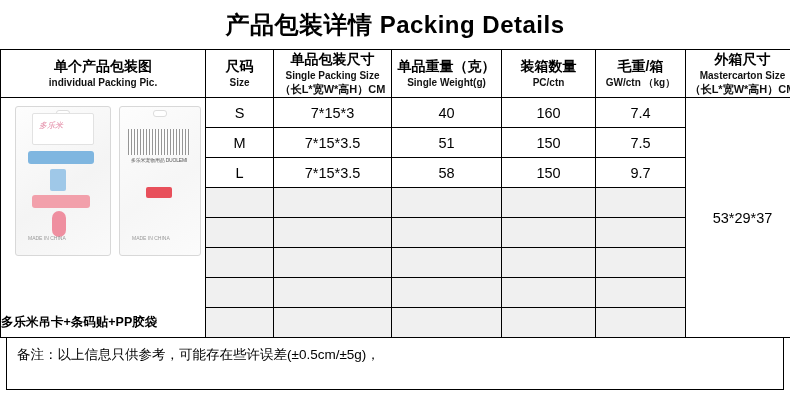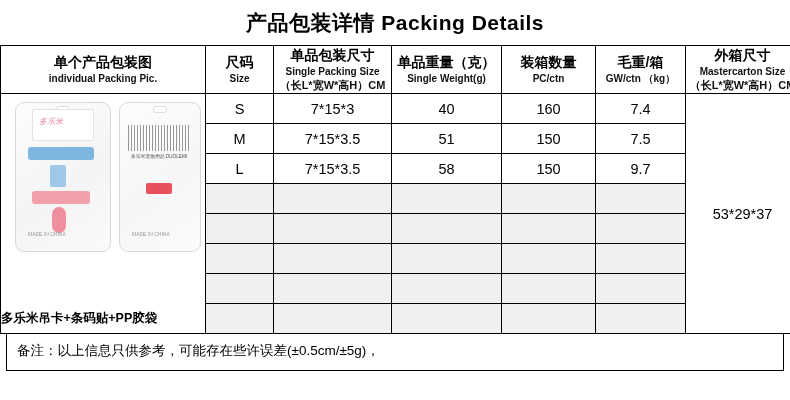--- a/index.html
+++ b/index.html
@@ -15,21 +15,21 @@
     overflow: hidden;
   }
   .page {
     position: relative;
     width: 790px;
     height: 400px;
     box-sizing: border-box;
   }
   .title {
     text-align: center;
-    font-size: 21px;
+    font-size: 24px;
     font-weight: bold;
     letter-spacing: 0.5px;
     padding-top: 9px;
     padding-bottom: 8px;
     color: #000;
   }
   .title .en {
     font-weight: bold;
   }
   table.packing {
@@ -88,21 +88,21 @@
     left: 0;
     width: 100%;
     text-align: left;
     font-size: 12.5px;
     font-weight: bold;
   }
   .bag {
     position: absolute;
     border: 1px solid #d8d8d8;
     background: #fbfbfb;
-    border-radius: 9px;
+    border-radius: 3px;
   }
   .bag1 {
     left: 14px;
     top: 8px;
     width: 94px;
     height: 148px;
     background: linear-gradient(145deg,#fdfdfd 0%,#f4f4f4 55%,#fafafa 100%);
   }
   .bag2 {
     left: 118px;
@@ -221,21 +221,21 @@
   .mc-cell {
     font-size: 15px;
     font-weight: normal;
   }
   .note {
     width: 778px;
     margin: 0 auto;
     border: 1px solid #000;
     border-top: none;
     box-sizing: border-box;
-    padding: 7px 10px 8px 10px;
+    padding: 7px 10px 23px 10px;
     font-size: 13.5px;
     line-height: 1.55;
   }
   .note div { white-space: nowrap; }
 </style>
 </head>
 <body>
 
 <div class="page">
 

